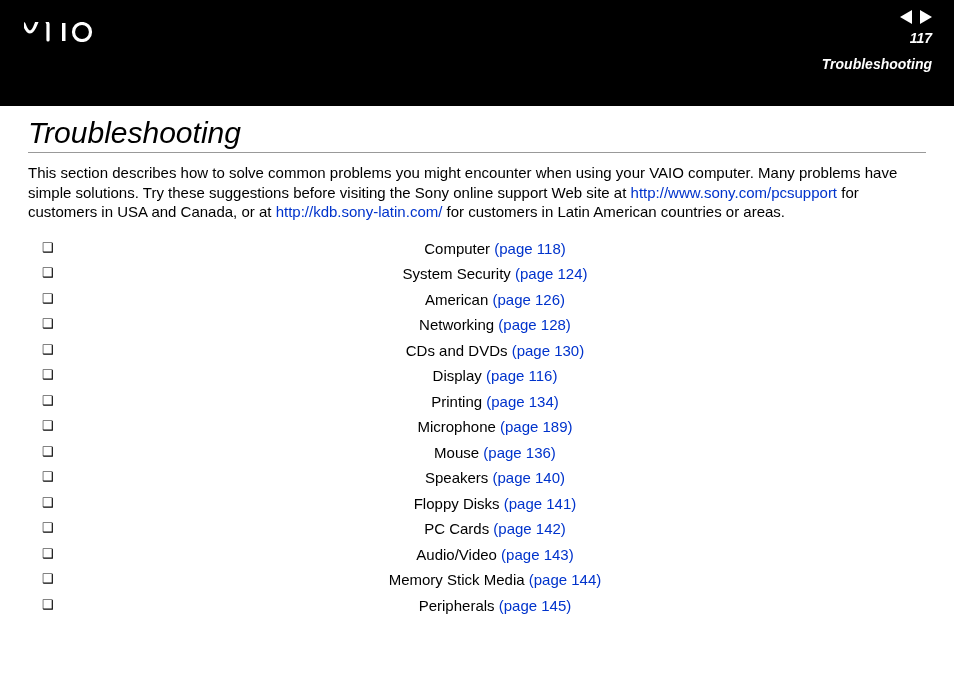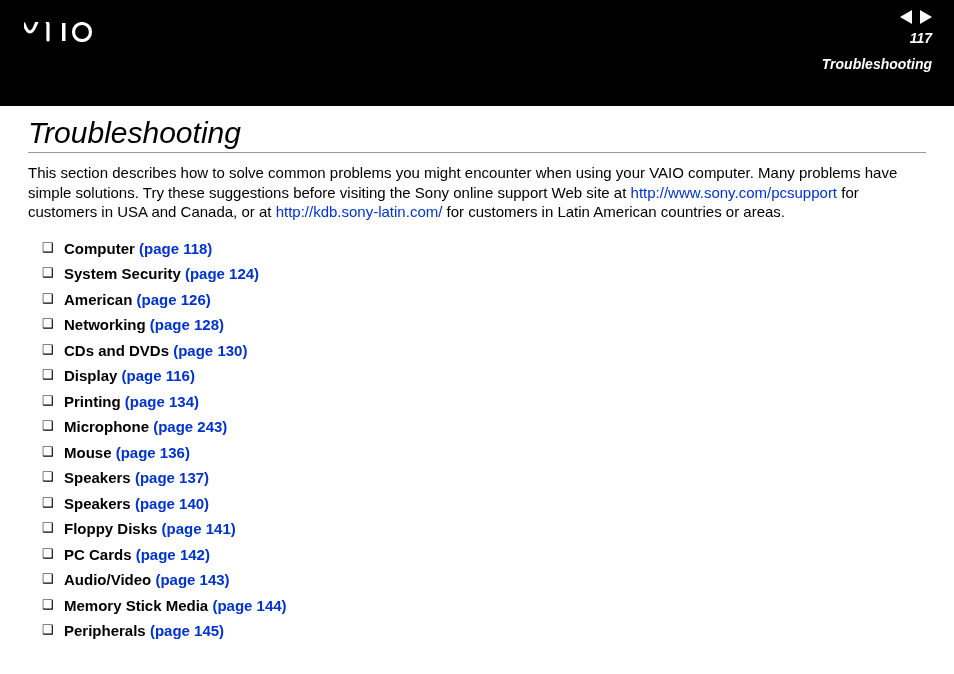--- a/index.html
+++ b/index.html
@@ -79,24 +79,25 @@
   .intro a {
     color: #0033cc;
     text-align: center;
   }
   ul.topics {
     list-style: none;
     padding-left: 14px;
   }
   ul.topics li {
     font-size: 15px;
-    font-weight: bold;
+    font-weight: normal;
     line-height: 1.7;
     position: relative;
     padding-left: 22px;
+    text-align: center;
   }
   ul.topics li::before {
     content: "❑";
     position: absolute;
     left: 0;
     font-weight: normal;
     font-size: 13px;
     top: 1px;
   }
   ul.topics li .page-ref {
@@ -129,23 +130,22 @@
     <span>This section describes how to solve common problems you might encounter when using your VAIO computer. Many problems have simple solutions. Try these suggestions before visiting the Sony online support Web site at </span><a>http://www.sony.com/pcsupport</a><span> for customers in USA and Canada, or at </span><a>http://kdb.sony-latin.com/</a><span> for customers in Latin American countries or areas.</span>
   </p>
   <ul class="topics">
       <li><span>Computer </span><span class="page-ref">(page 118)</span></li>
       <li><span>System Security </span><span class="page-ref">(page 124)</span></li>
       <li><span>American </span><span class="page-ref">(page 126)</span></li>
       <li><span>Networking </span><span class="page-ref">(page 128)</span></li>
       <li><span>CDs and DVDs </span><span class="page-ref">(page 130)</span></li>
       <li><span>Display </span><span class="page-ref">(page 116)</span></li>
       <li><span>Printing </span><span class="page-ref">(page 134)</span></li>
-      <li><span>Microphone </span><span class="page-ref">(page 243)</span></li>
+      <li><span>Microphone </span><span class="page-ref">(page 189)</span></li>
       <li><span>Mouse </span><span class="page-ref">(page 136)</span></li>
-      <li><span>Speakers </span><span class="page-ref">(page 137)</span></li>
       <li><span>Speakers </span><span class="page-ref">(page 140)</span></li>
       <li><span>Floppy Disks </span><span class="page-ref">(page 141)</span></li>
       <li><span>PC Cards </span><span class="page-ref">(page 142)</span></li>
       <li><span>Audio/Video </span><span class="page-ref">(page 143)</span></li>
       <li><span>Memory Stick Media </span><span class="page-ref">(page 144)</span></li>
       <li><span>Peripherals </span><span class="page-ref">(page 145)</span></li>
     </ul>
 </div>
 
 </body></html>

